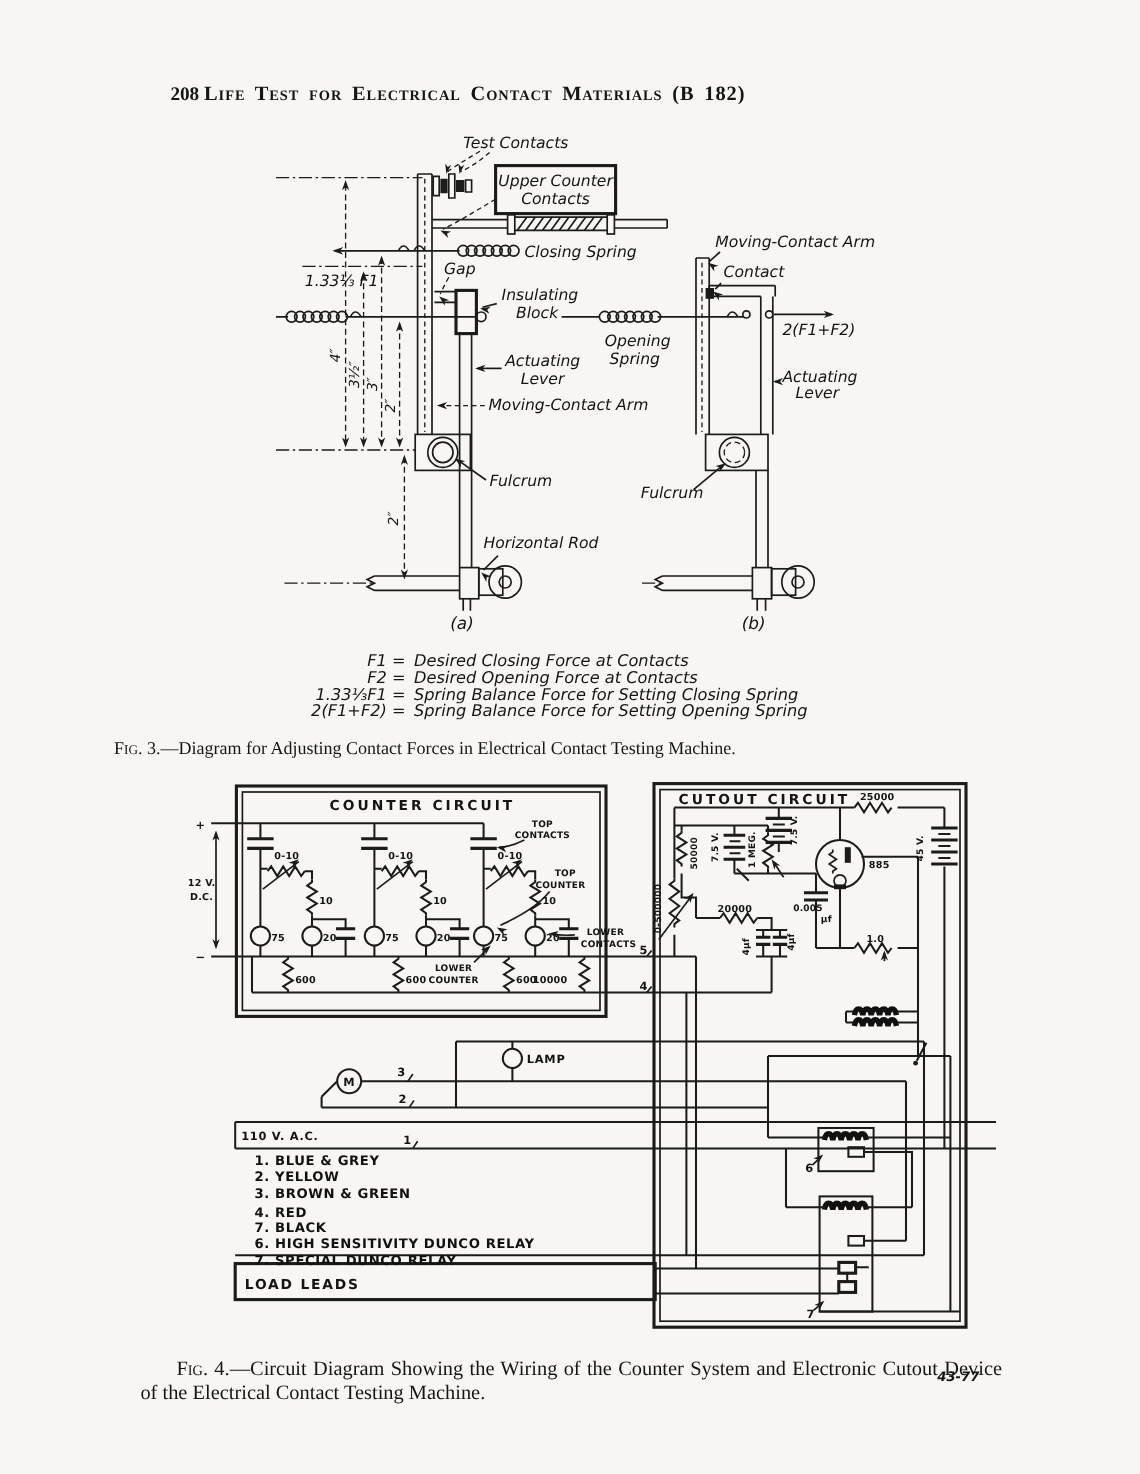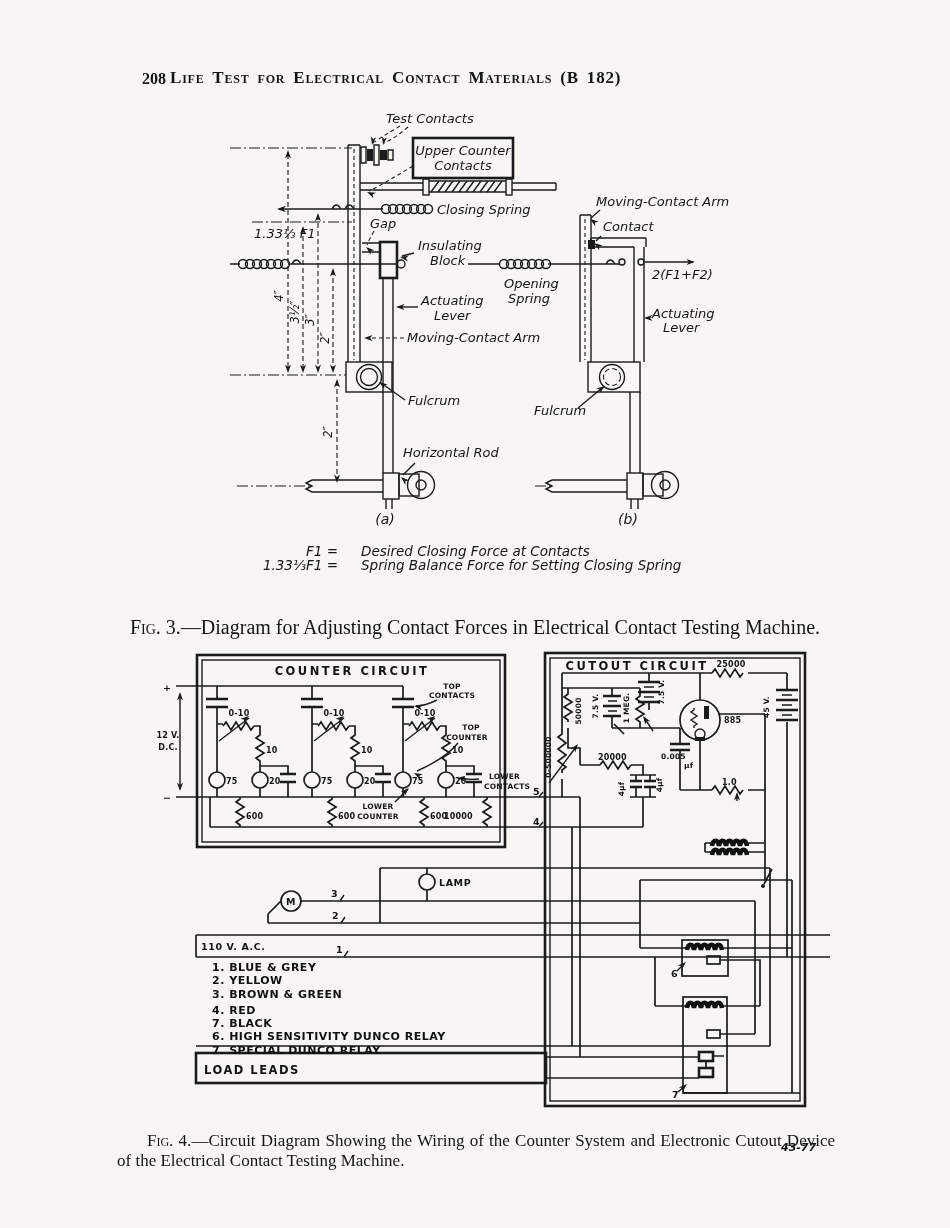--- a/index.html
+++ b/index.html
@@ -24,24 +24,24 @@
   .lbl3b{font:italic 14px "DejaVu Sans",sans-serif}
   .dim3{font:italic 11.5px "DejaVu Sans",sans-serif}
   .t4t{font:bold 11.5px "DejaVu Sans",sans-serif;letter-spacing:2.5px}
   .t4{font:bold 8px "DejaVu Sans",sans-serif;letter-spacing:.2px}
   .t4s{font:bold 7.5px "DejaVu Sans",sans-serif;letter-spacing:.2px}
   .t4n{font:bold 9.5px "DejaVu Sans",sans-serif}
   .t4m{font:bold 9.5px "DejaVu Sans",sans-serif;letter-spacing:.6px}
   
   .leg3{left:228px;top:544px;font:italic 13.5px "DejaVu Sans",sans-serif;line-height:14px}
   .leg3-row{display:flex}
-  .leg3-l{width:110px;text-align:right;padding-right:23px;white-space:nowrap}
+  .leg3-l{width:110px;text-align:right;padding-right:7px;white-space:nowrap}
   .leg3-r{white-space:nowrap}
   
-  .cap3{left:95px;top:616px;width:760px;text-align:center;font-size:20px}
+  .cap3{left:95px;top:616px;width:760px;font-size:15px}
   .cap4{left:117px;top:1114px;width:718px;font-size:17px;line-height:19.5px;text-align:justify;text-indent:30px}
   .smcaps{font-variant:small-caps}
   
   .leg4{left:212px;top:961px;font:bold 11px "DejaVu Sans",sans-serif;letter-spacing:.5px;line-height:13.3px;color:#111}
   .leg4 div:nth-child(4){margin-top:3px}
   .footer{left:781px;top:1141px;font:bold italic 11px "DejaVu Sans",sans-serif}
 </style>
 </head>
 <body>
 
@@ -406,22 +406,30 @@
     <text class="t4t" x="204" y="1074" style="letter-spacing:1.5px">LOAD LEADS</text>
   </g>
 </svg>
 
 <div class="abs leg3">
   <div class="leg3-row">
     <span class="leg3-l">F1 =</span>
     <span class="leg3-r">Desired Closing Force at Contacts</span>
   </div>
   <div class="leg3-row">
+    <span class="leg3-l">F2 =</span>
+    <span class="leg3-r">Desired Opening Force at Contacts</span>
+  </div>
+  <div class="leg3-row">
     <span class="leg3-l">1.33⅓F1 =</span>
     <span class="leg3-r">Spring Balance Force for Setting Closing Spring</span>
+  </div>
+  <div class="leg3-row">
+    <span class="leg3-l">2(F1+F2) =</span>
+    <span class="leg3-r">Spring Balance Force for Setting Opening Spring</span>
   </div>
 </div>
 
 <div class="abs cap3">
   <span class="smcaps">Fig. 3.</span><span>—Diagram for Adjusting Contact Forces in Electrical Contact Testing Machine.</span>
 </div>
 
 <div class="abs leg4">
   <div>1. BLUE &amp; GREY</div>
   <div>2. YELLOW</div>

